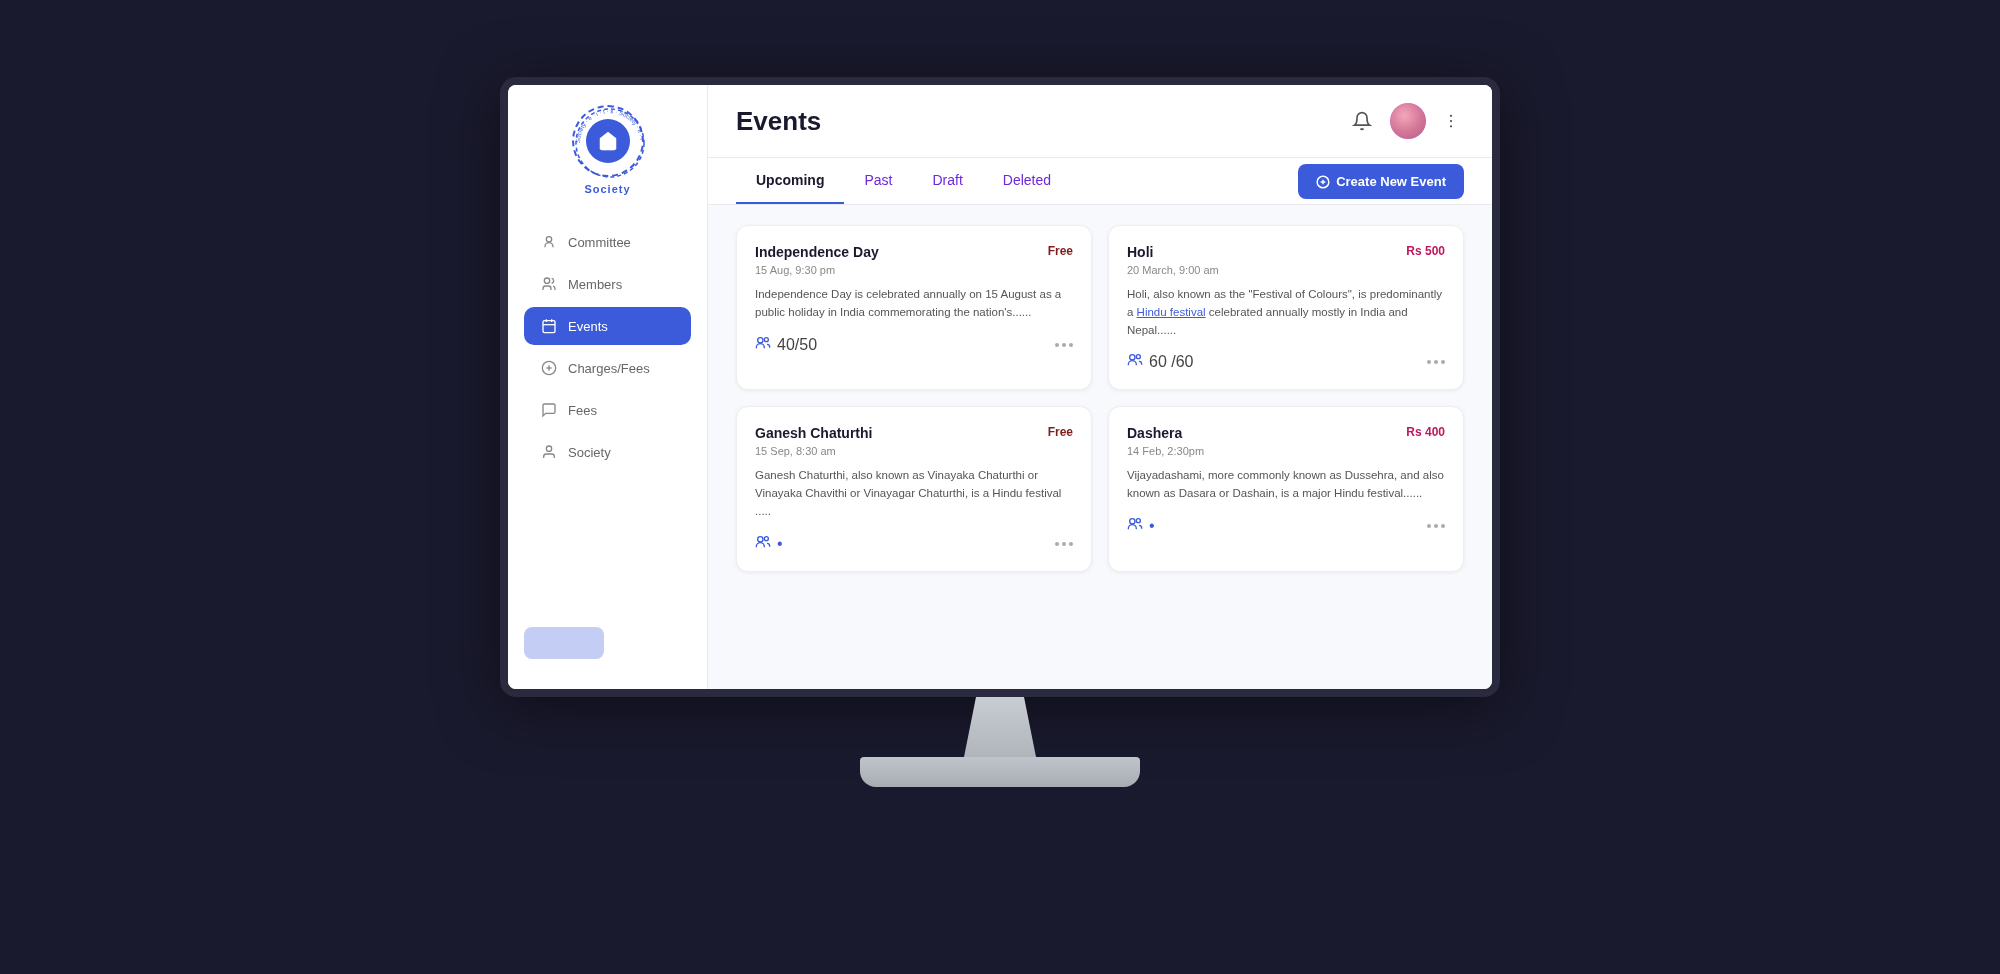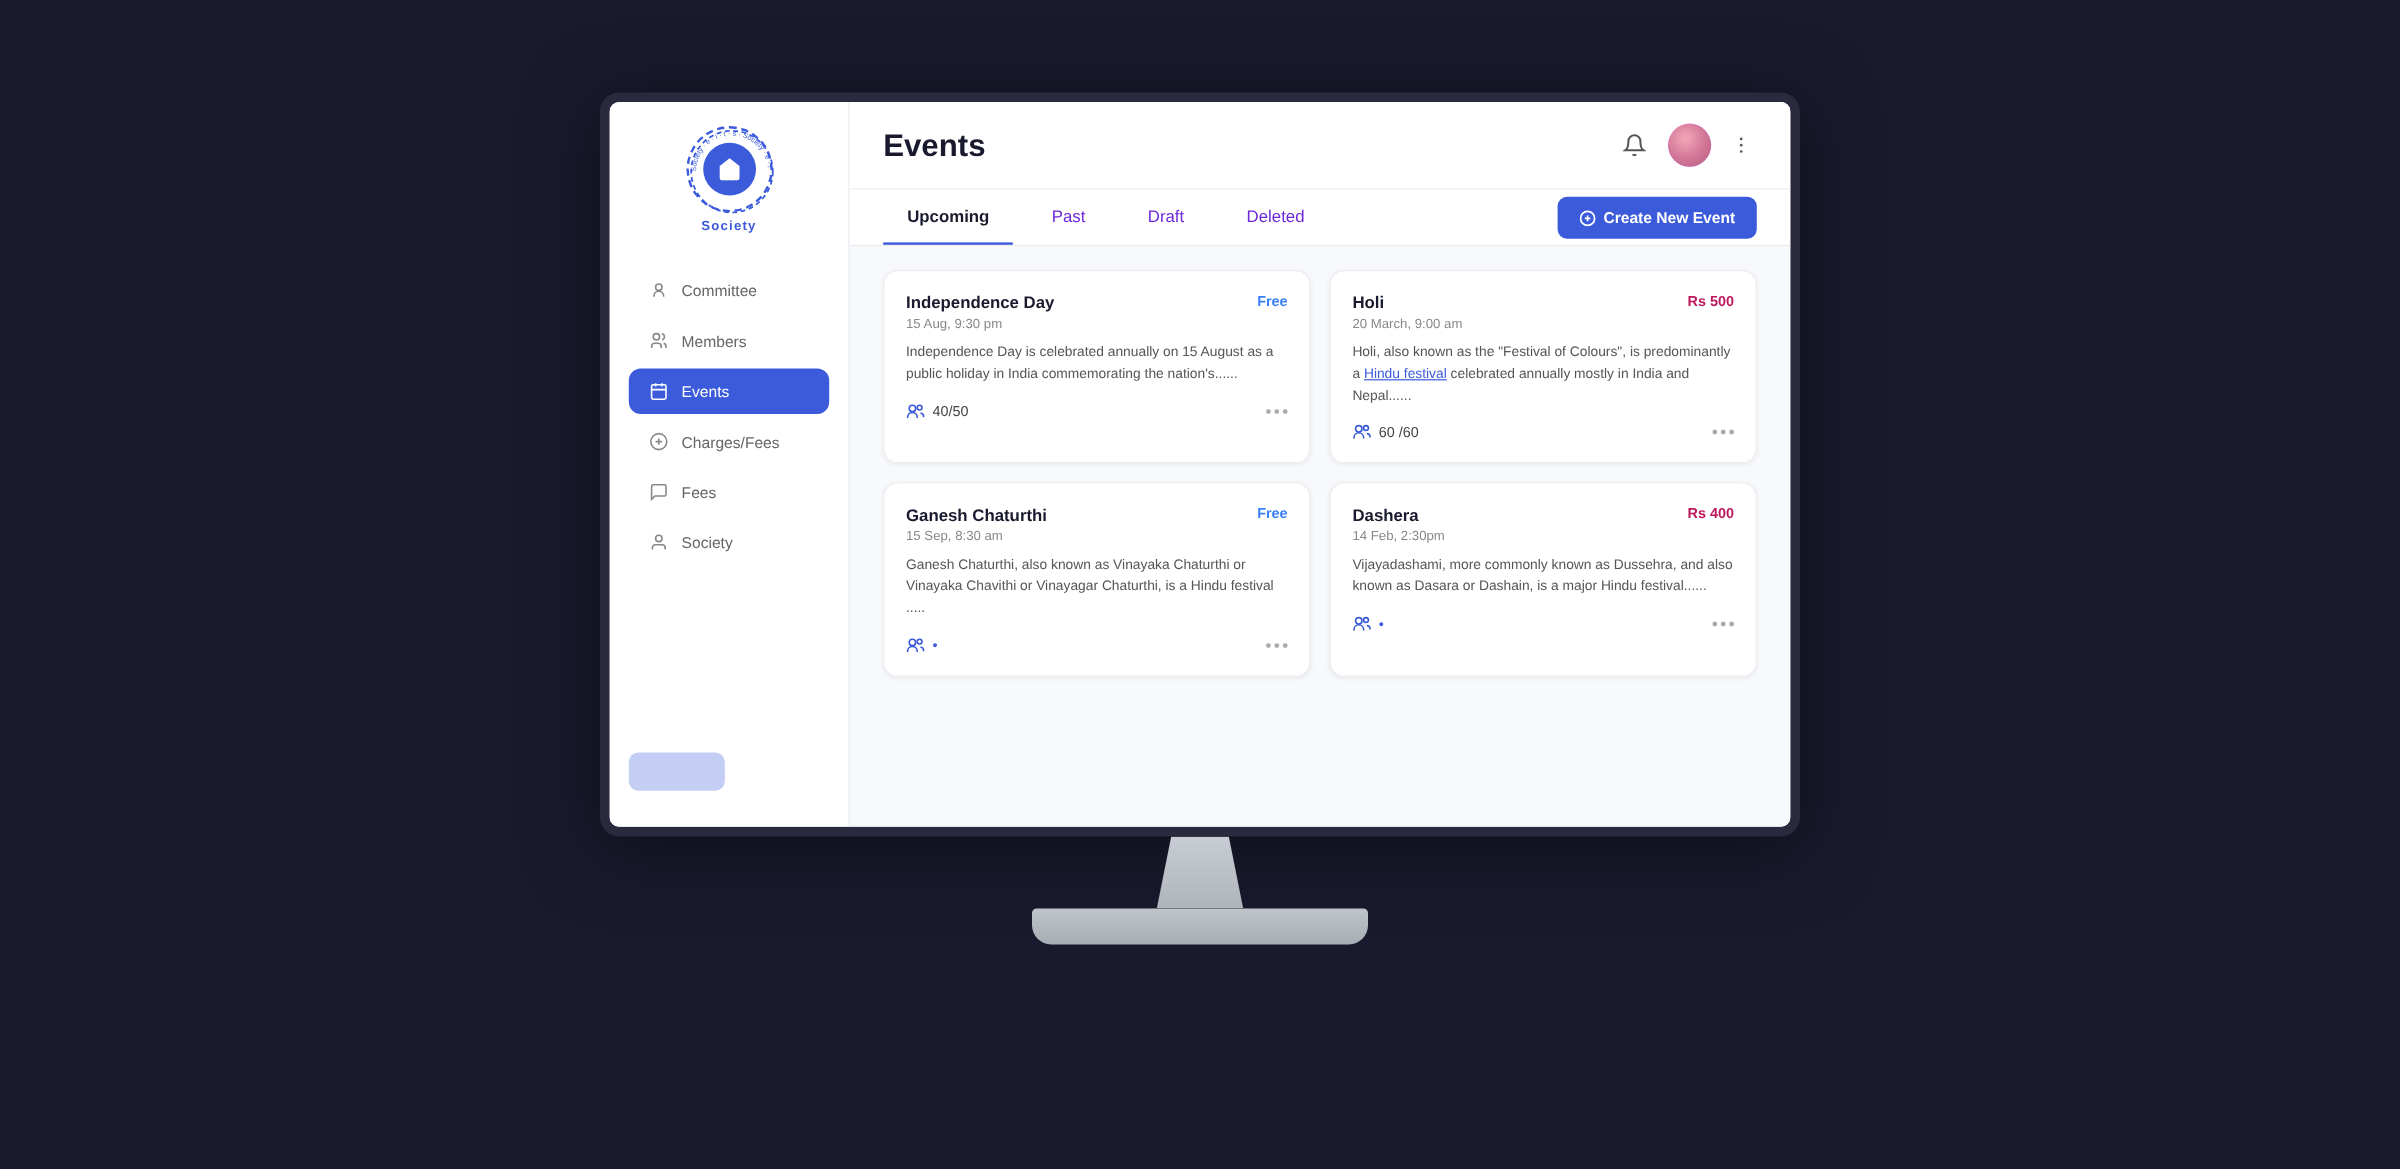--- a/index.html
+++ b/index.html
@@ -198,21 +198,21 @@
       background: #ffffff;
       padding: 0 28px;
       display: flex;
       align-items: center;
       justify-content: space-between;
       border-bottom: 1px solid #e8eaed;
     }
 
     .tabs {
       display: flex;
-      gap: 12px;
+      gap: 0;
     }
 
     .tab {
       padding: 14px 20px;
       font-size: 14px;
       font-weight: 500;
       color: #6d28d9;
       cursor: pointer;
       border-bottom: 2px solid transparent;
       transition: all 0.2s;
@@ -268,21 +268,21 @@
 
     .event-title {
       font-size: 14px;
       font-weight: 700;
       color: #1a1a2e;
     }
 
     .event-badge-free {
       font-size: 12px;
       font-weight: 600;
-      color: #3b82f6;
+      color: #7f1d1d;
     }
 
     .event-badge-paid {
       font-size: 12px;
       font-weight: 600;
       color: #be185d;
     }
 
     .event-date {
       font-size: 11px;
@@ -303,23 +303,22 @@
     }
 
     .event-card-footer {
       display: flex;
       justify-content: space-between;
       align-items: center;
     }
 
     .attendees {
       display: flex;
-      align-items: center;
       gap: 6px;
-      font-size: 12px;
+      font-size: 16px;
       color: #444;
       font-weight: 500;
     }
 
     .attendees-icon {
       color: #3b5bdb;
       font-size: 14px;
     }
 
     .dots-menu {

